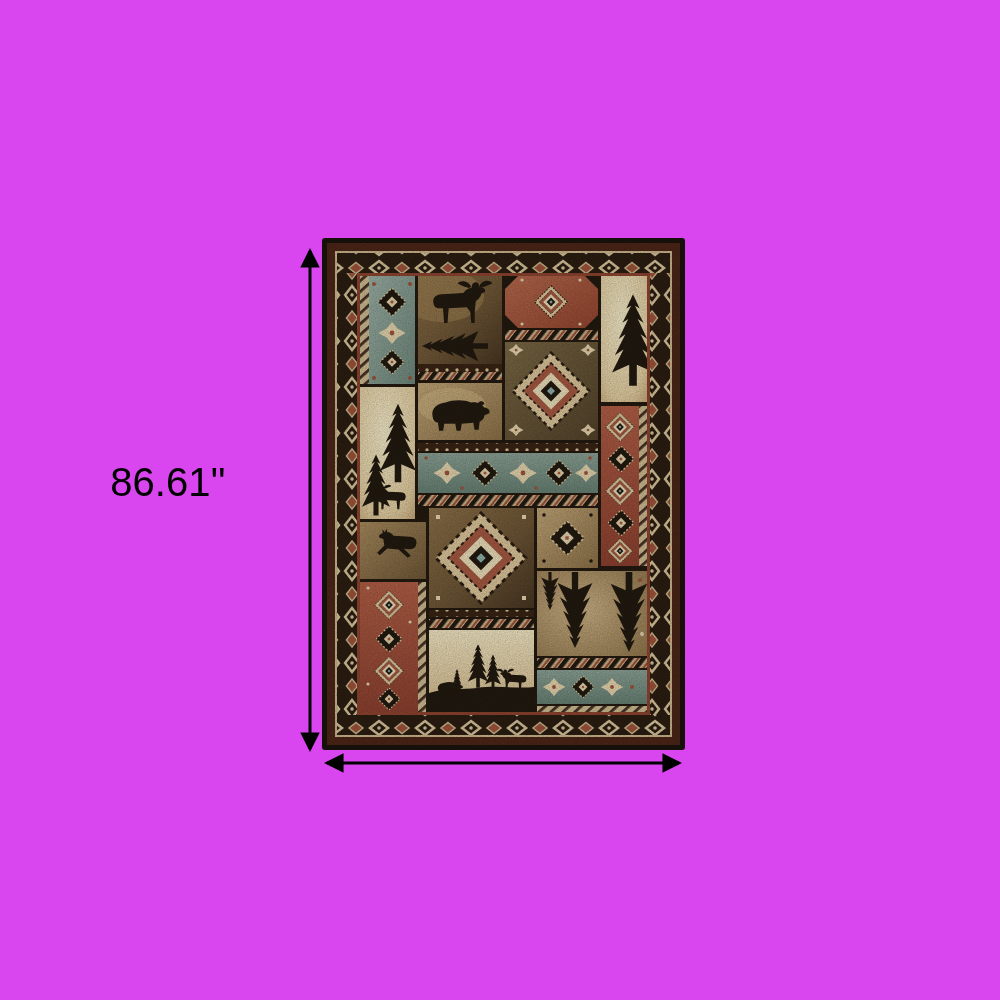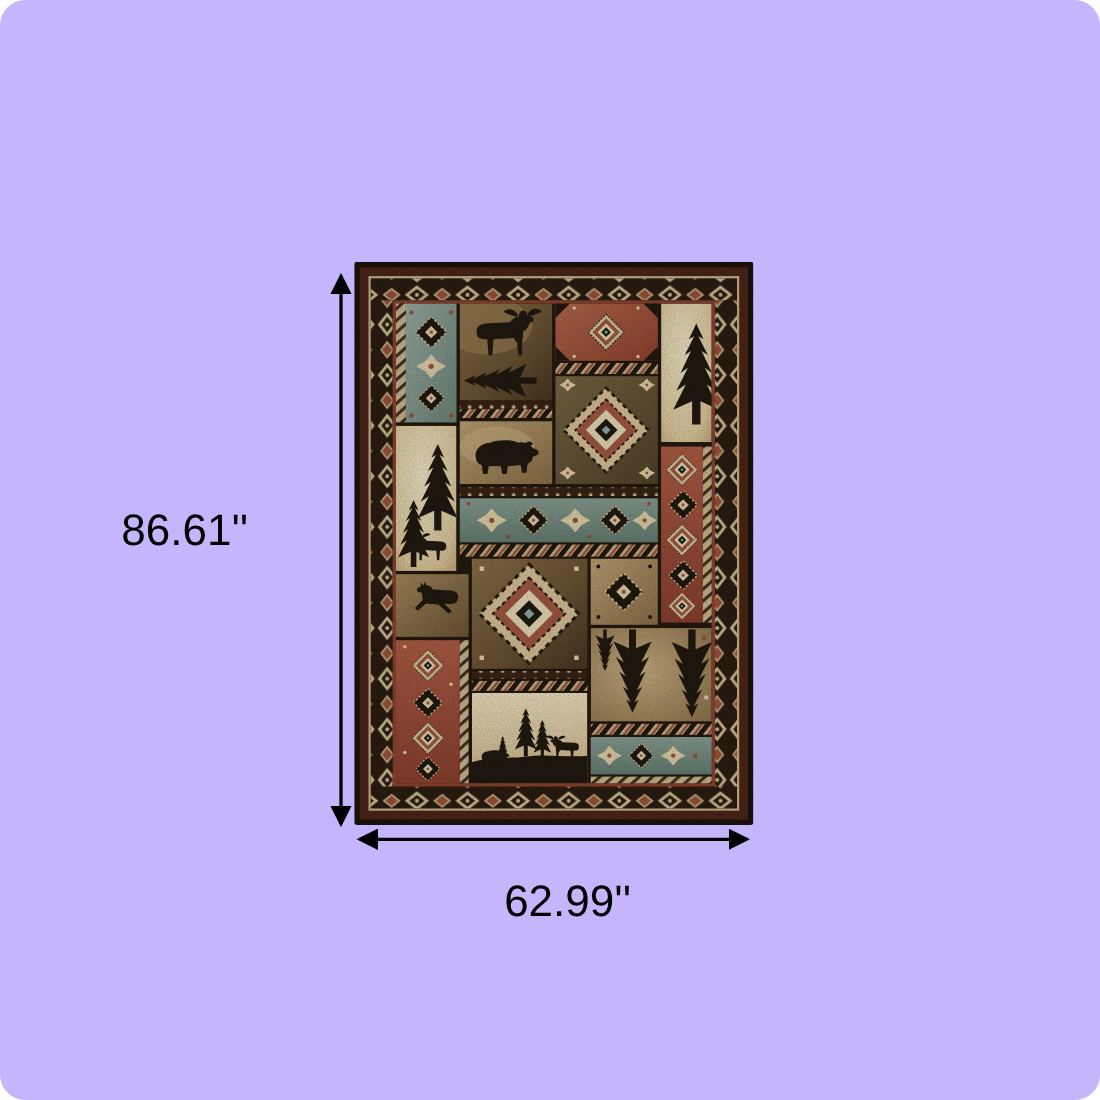--- a/index.html
+++ b/index.html
@@ -1,17 +1,17 @@
 <!DOCTYPE html>
 <html style="--outer-border: #1b130d; --border-maroon: #4e2618; --border-band: #2c1e12; --border-cream: #d9c69c; --rust: #a65a42; --rust-dark: #8f4430; --slate-blue: #8ba39d; --cream: #e9d8b2; --tan: #a58a5e; --brown: #6e5636; --olive: #6f5f3e; --silhouette: #221a10;"><head>
 <meta charset="utf-8">
 <style>
   html,body{margin:0;padding:0;background:#fff;}
-  .stage{position:relative;width:1000px;height:1000px;background:#c4b5fd;overflow:hidden;
-         font-family:"Liberation Sans", sans-serif;border-radius:23px;}
+  .stage{position:relative;width:1000px;height:1000px;background:#d946ef;overflow:hidden;
+         font-family:"Liberation Sans", sans-serif;}
   .rug-wrap{position:absolute;left:322px;top:238px;width:363px;height:512px;border-radius:3px;overflow:hidden;}
   .dim-overlay{position:absolute;left:0;top:0;width:1000px;height:1000px;pointer-events:none;}
   .dim-label{position:absolute;color:#000;font-size:40px;line-height:1;white-space:nowrap;
              width:160px;text-align:center;letter-spacing:0;}
   .dim-label.height{left:88px;top:462px;}
   .dim-label.width{left:436px;top:800px;}
   
   .sil{fill:var(--silhouette,#221a10);}
   .creamF{fill:var(--cream,#e9d8b2);}
   .dimline{stroke:#000;stroke-width:3;}
@@ -343,14 +343,13 @@
     <defs>
       <marker id="ah" viewBox="0 0 10 10" refX="8.5" refY="5" markerWidth="6.5" markerHeight="6.5" orient="auto-start-reverse">
         <path d="M0,0 L10,5 L0,10 Z" fill="#000"></path>
       </marker>
     </defs>
     <line class="dimline" x1="310" y1="251" x2="310" y2="749" marker-start="url(#ah)" marker-end="url(#ah)"></line>
     <line class="dimline" x1="327" y1="763" x2="679" y2="763" marker-start="url(#ah)" marker-end="url(#ah)"></line>
   </svg>
 
   <div class="dim-label height">86.61''</div>
-  <div class="dim-label width">62.99''</div>
 </div>
 
 </body></html>

